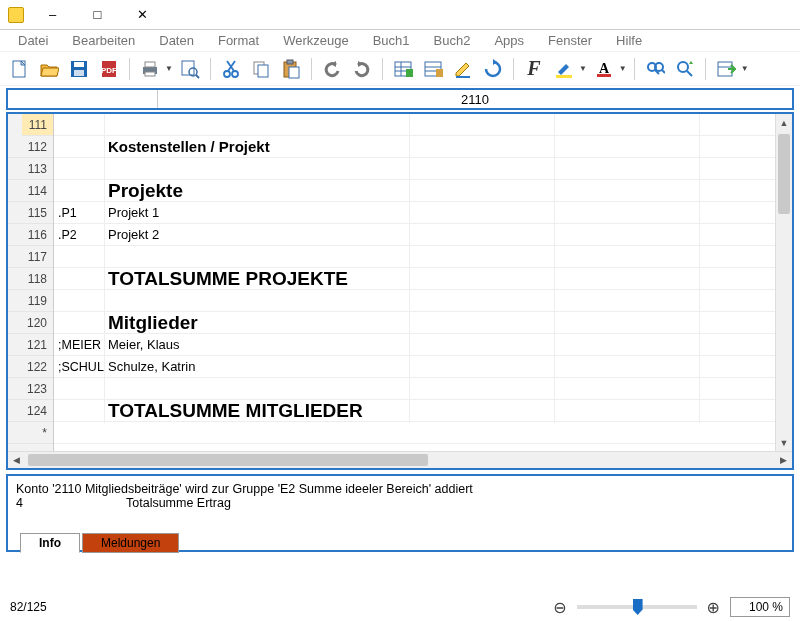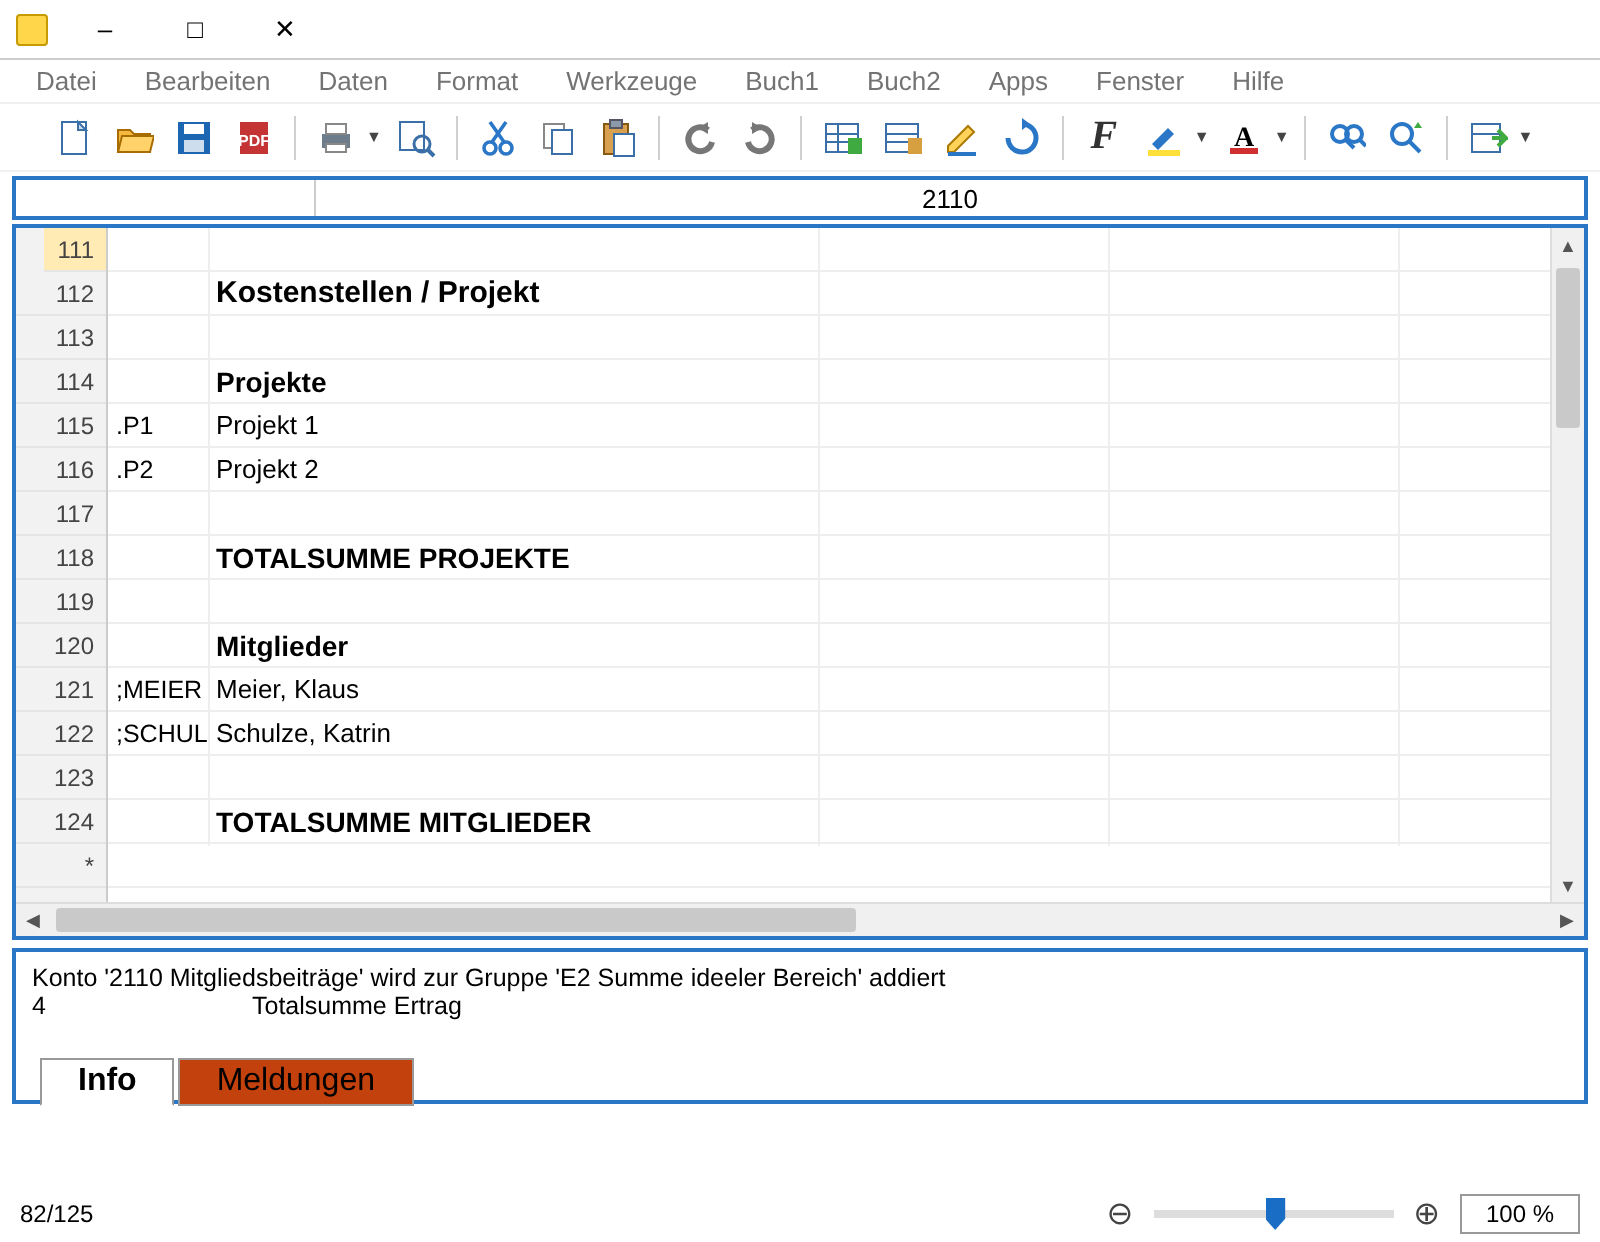--- a/index.html
+++ b/index.html
@@ -43,21 +43,21 @@
     gap: 0;
   }
   .menubar .menu-item {
     padding: 2px 12px;
     color: #737373;
   }
   .toolbar {
     height: 34px;
     display: flex;
     align-items: center;
-    padding: 0 24px;
+    padding: 0 6px;
     gap: 4px;
     border-bottom: 1px solid #f0f0f0;
   }
   .toolbar svg { display: block; }
   .toolbar .tool-btn {
     width: 26px; height: 26px;
     display: flex; align-items: center; justify-content: center;
     border-radius: 2px;
   }
   .toolbar .sep {
@@ -121,21 +121,21 @@
   }
   .data-row {
     height: 22px;
     display: flex;
     align-items: center;
     border-bottom: 1px solid #eee;
   }
   .col-a { width: 50px; padding-left: 4px; font-size: 12.5px; white-space: nowrap; overflow: hidden; }
   .col-b { flex: 1; padding-left: 4px; }
   .col-b.bold { font-weight: bold; font-size: 15px; }
-  .col-b.boldsm { font-weight: bold; font-size: 14px; }
+  .col-b.boldsm { font-weight: bold; font-size: 19px; }
   .col-sep {
     position: absolute;
     top: 0;
     height: 309px;
     border-left: 1px solid #eee;
   }
   .vscroll {
     width: 17px;
     background: #f0f0f0;
     position: relative;
@@ -189,21 +189,21 @@
     position: absolute;
     bottom: -2px;
     left: 12px;
     display: flex;
     gap: 2px;
   }
   .info-tab {
     border: 1px solid #999;
     background: #fff;
     padding: 2px 18px;
-    font-size: 16px;
+    font-size: 12px;
     border-bottom: 1px solid #fff;
     position: relative;
     top: 1px;
   }
   .info-tab.active { font-weight: bold; }
   .info-tab:not(.active) {
     background: #c2410c;
     border-bottom: 1px solid #999;
   }
   .status-bar {
@@ -225,21 +225,21 @@
   .zoom-slider .knob {
     position: absolute; left: 56px; top: -6px;
     width: 10px; height: 16px;
     background: #1a6dc4;
     clip-path: polygon(0 0, 100% 0, 100% 65%, 50% 100%, 0 65%);
   }
   .zoom-box {
     border: 1px solid #999;
     padding: 2px 6px;
     width: 60px;
-    text-align: center;
+    text-align: right;
   }
   .flex-spacer { flex: 1; }
   .big-letter { font-family: "Times New Roman", serif; font-size: 20px; font-weight: bold; color: #333; font-style: italic; }
 </style>
 </head>
 <body>
 
 <div class="titlebar">
   <div class="app-icon"></div>
   <div class="win-btn">–</div>

